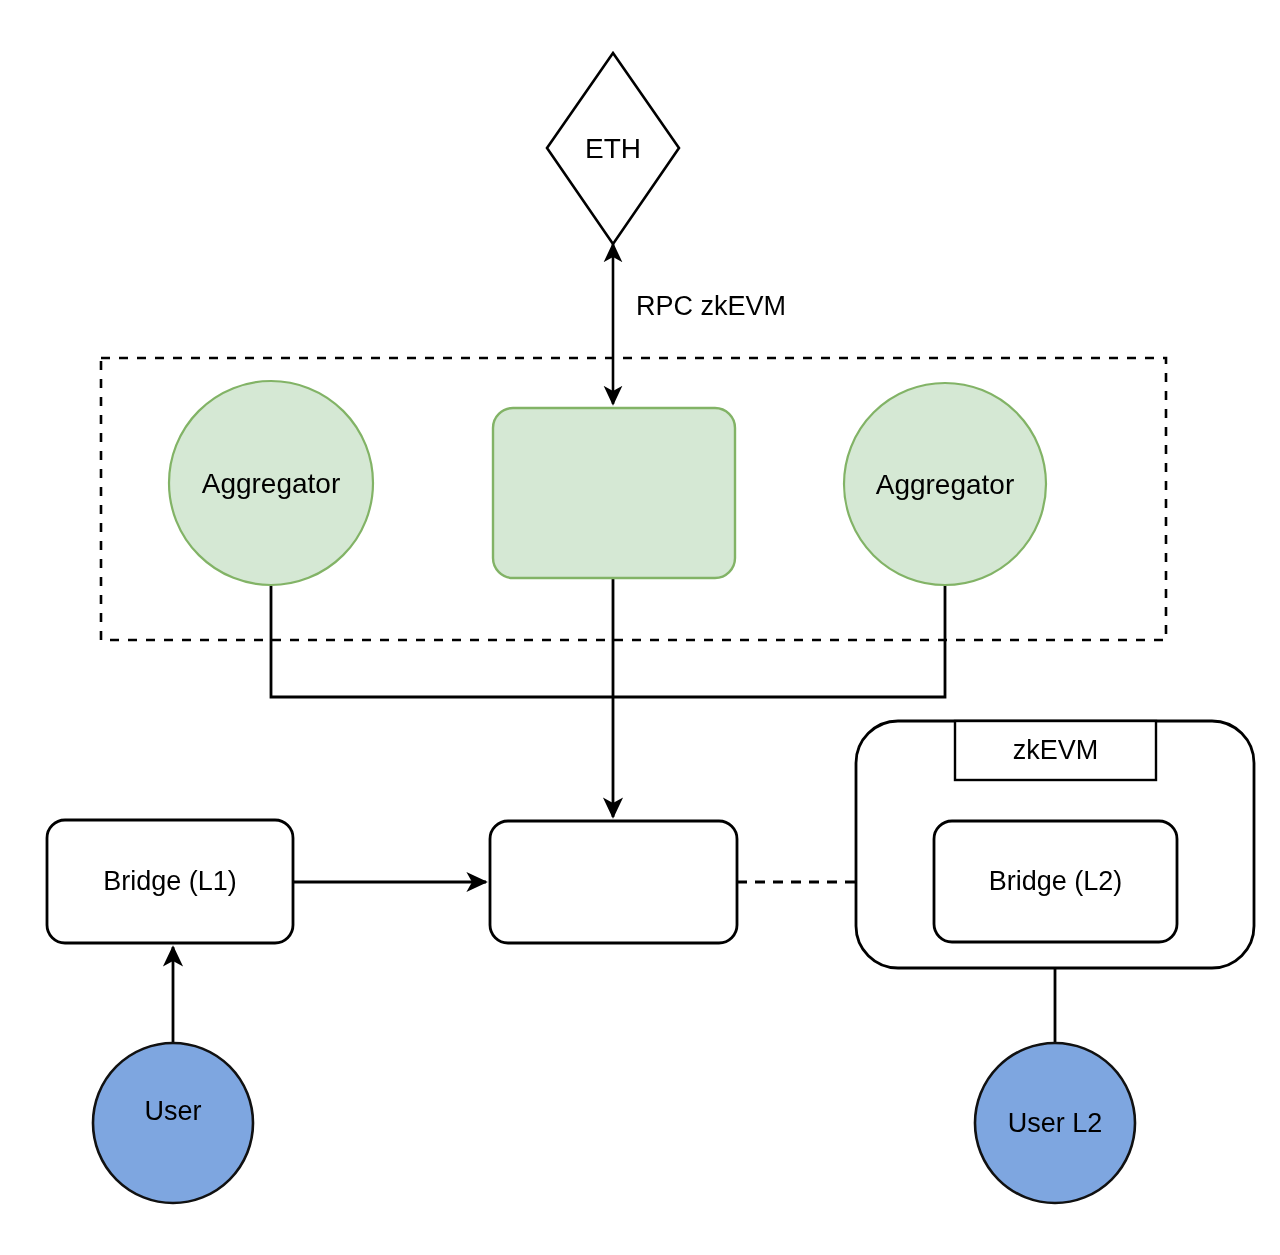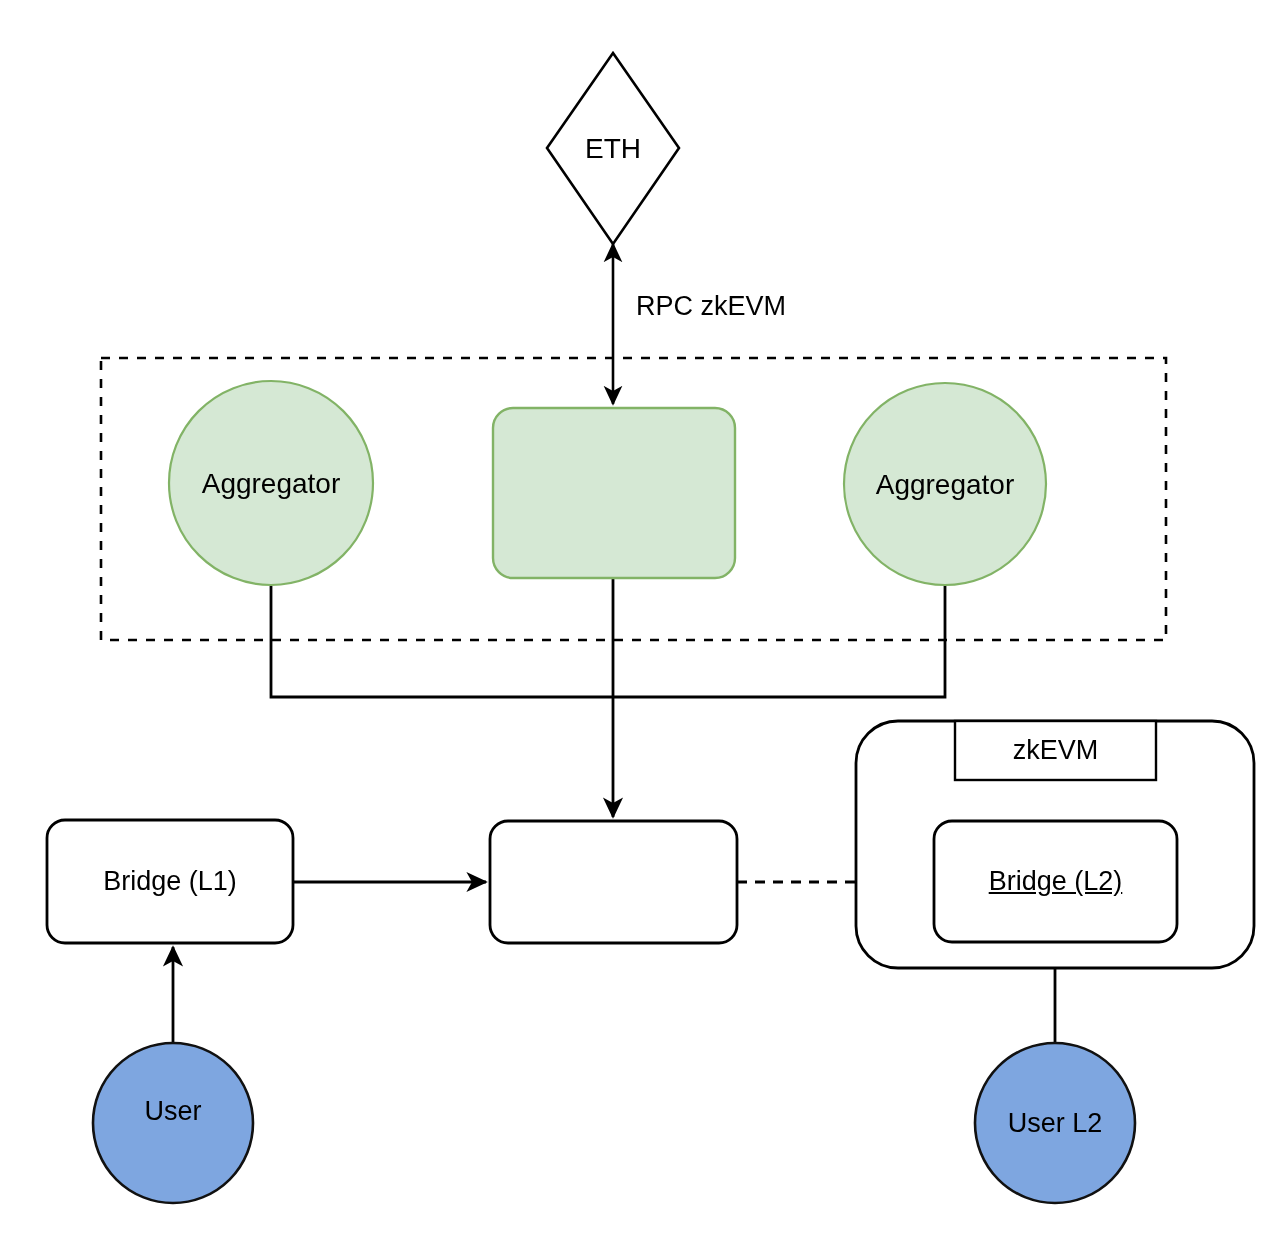--- a/index.html
+++ b/index.html
@@ -47,21 +47,21 @@
   
   #rpc-label      { left: 636px; top: 288px;  width: 180px; height: 38px; justify-content: flex-start; }
   
   #aggregator-label   { left: 168px; top: 459px;  width: 206px; height: 48px; }
   #synchronizer-label { left: 493px; top: 469px;  width: 242px; height: 48px; }
   #sequencer-label    { left: 844px; top: 460px;  width: 202px; height: 48px; }
   
   #bridge-l1-label    { left: 47px;  top: 858px;  width: 246px; height: 48px; }
   #rollup-label       { left: 490px; top: 840px;  width: 247px; height: 84px; }
   #zkevm-label        { left: 955px; top: 727px;  width: 201px; height: 48px; }
-  #bridge-l2-label    { left: 934px; top: 858px;  width: 243px; height: 48px; text-decoration: underline; }
+  #bridge-l2-label    { left: 934px; top: 858px;  width: 243px; height: 48px; }
   
   #user-label         { left: 93px;  top: 1088px; width: 160px; height: 48px; }
   #user-l2-label      { left: 975px; top: 1100px; width: 160px; height: 48px; }
 </style>
 </head>
 <body>
 
 <div id="canvas">
 
   <svg id="diagram-svg" viewBox="0 0 1280 1255" xmlns="http://www.w3.org/2000/svg">

